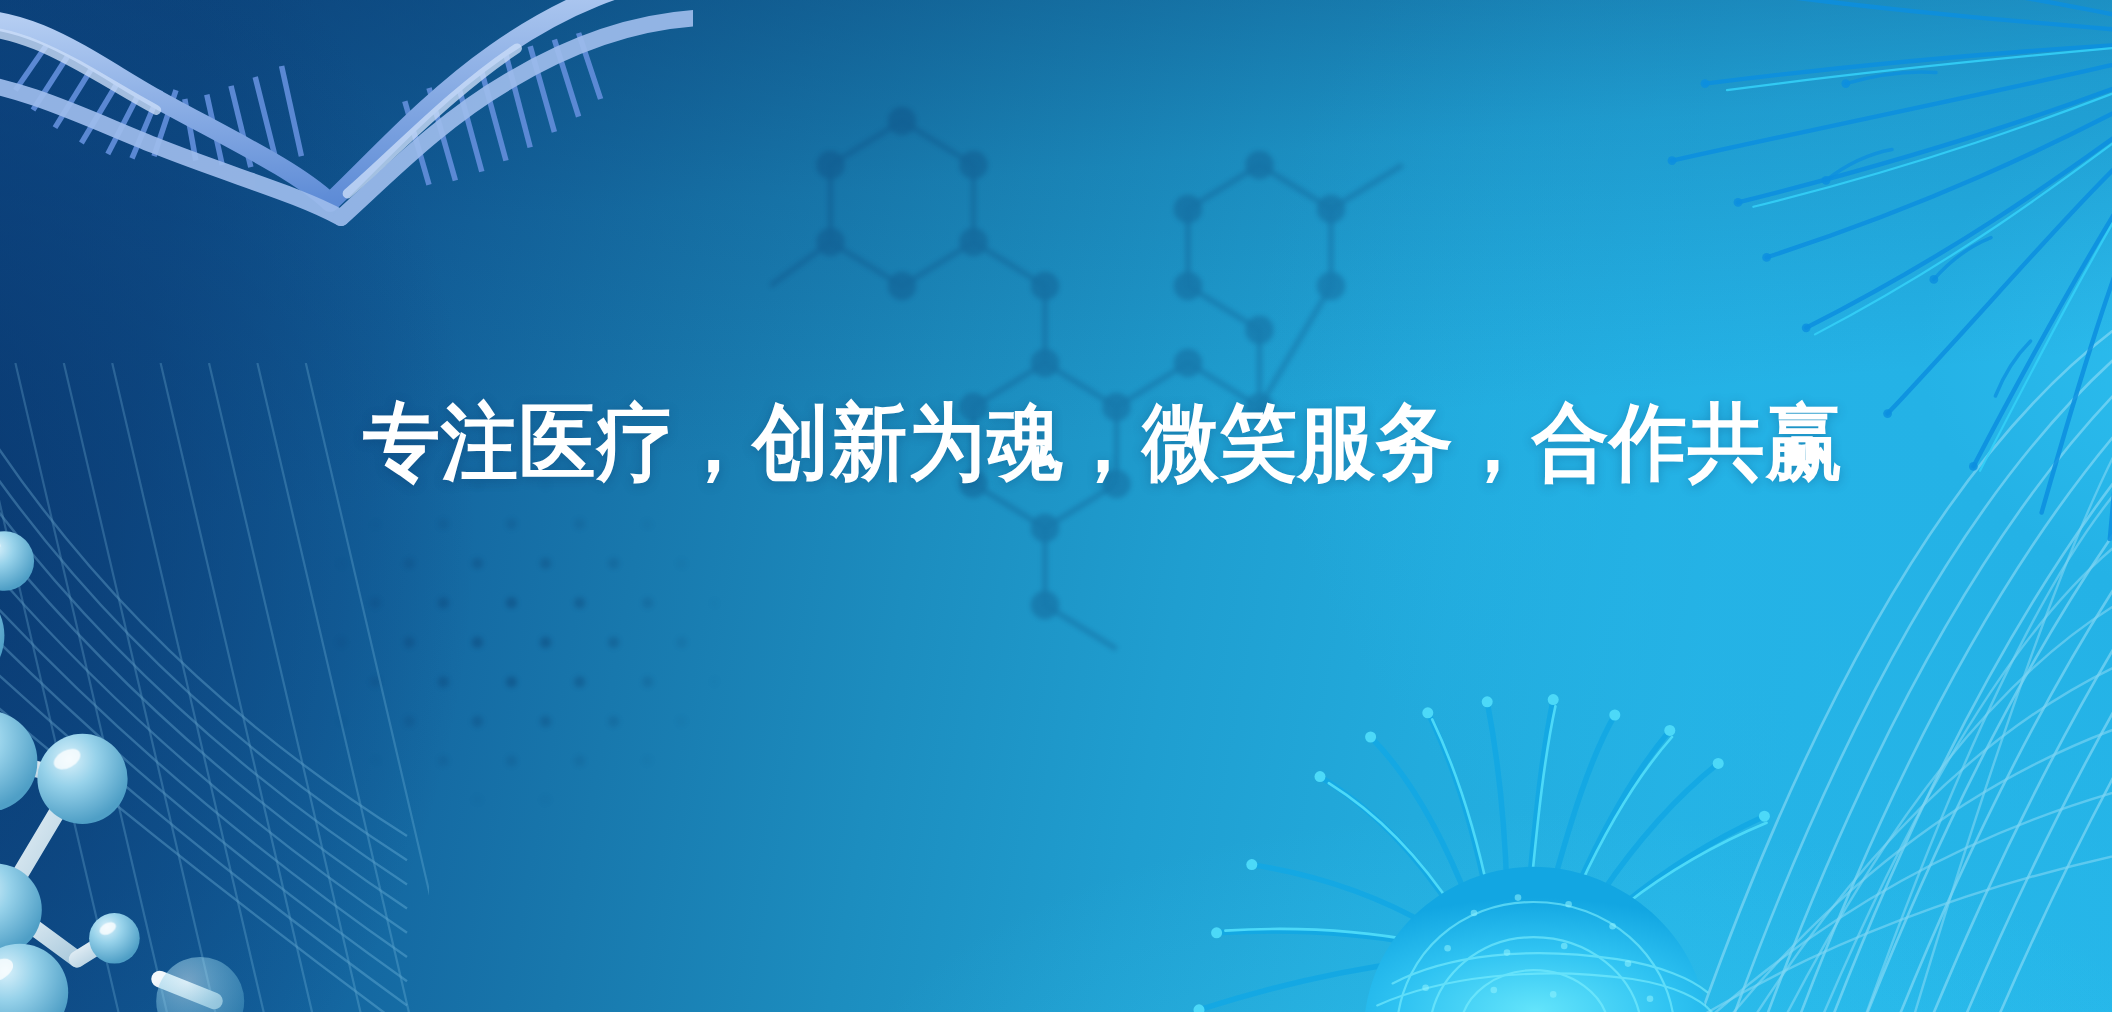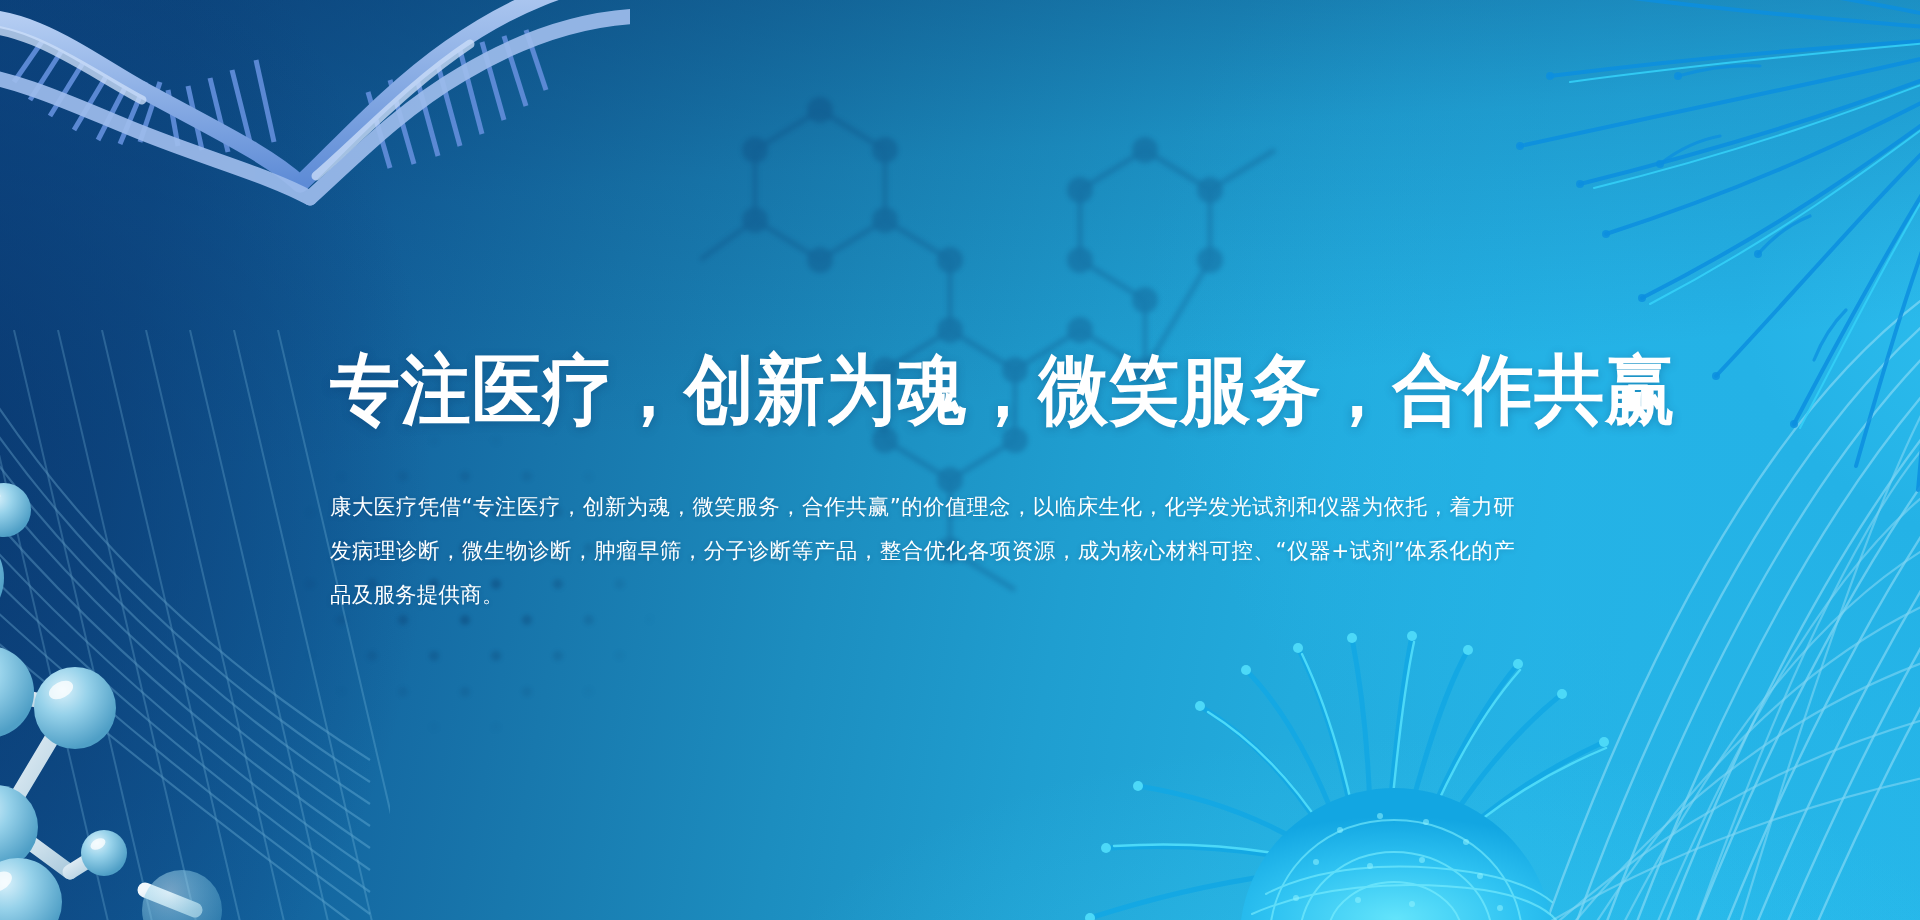--- a/index.html
+++ b/index.html
@@ -86,21 +86,21 @@
   .filaments svg { width: 100%; height: 100%; display: block; }
 
   
   .cell { position: absolute; left: 1060px; top: 530px; width: 620px; height: 400px; }
   .cell svg { width: 100%; height: 100%; display: block; }
 
   
   .content {
     position: absolute;
     left: 330px;
-    top: 350px;
+    top: 362px;
     width: 1230px;
   }
 
   .headline {
     margin: 0;
     color: #ffffff;
     font-family: "DejaVu Sans", "Liberation Sans", sans-serif;
     font-size: 76px;
     font-weight: 700;
     line-height: 1.06;
@@ -427,16 +427,15 @@
         <circle cx="236" cy="368" r="3"></circle>
           <circle cx="298" cy="370" r="3"></circle>
         <circle cx="352" cy="374" r="3"></circle>
           <circle cx="440" cy="378" r="3"></circle>
       </g>
     </svg>
   </div>
 
   <div class="content">
     <h1 class="headline">专注医疗，创新为魂，微笑服务，合作共赢</h1>
-    <p class="body-copy">康大医疗凭借“专注医疗，创新为魂，微笑服务，合作共赢”的价值理念，以临床生化，化学发光试剂和仪器为依托，着力研发病理诊断，微生物诊断，肿瘤早筛，分子诊断等产品，整合优化各项资源，成为核心材料可控、“仪器+试剂”体系化的产品及服务提供商。</p>
   </div>
 
 </div>
 
 </body></html>

